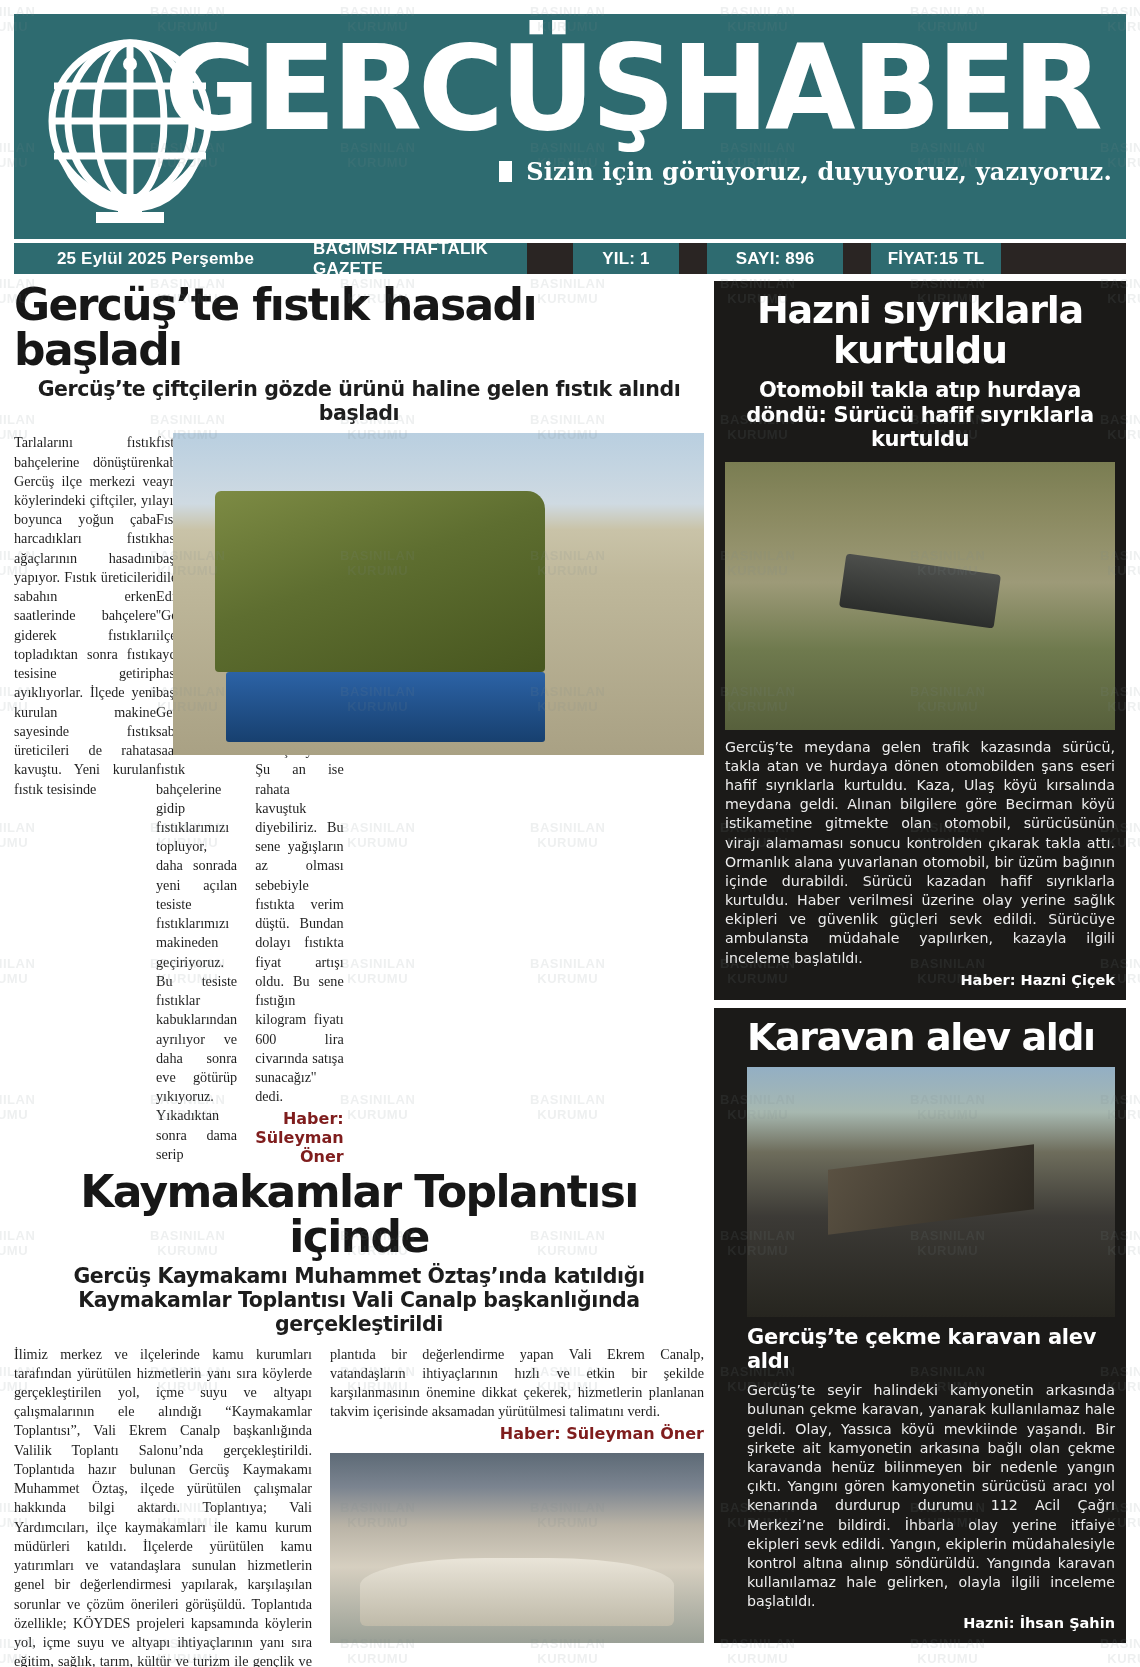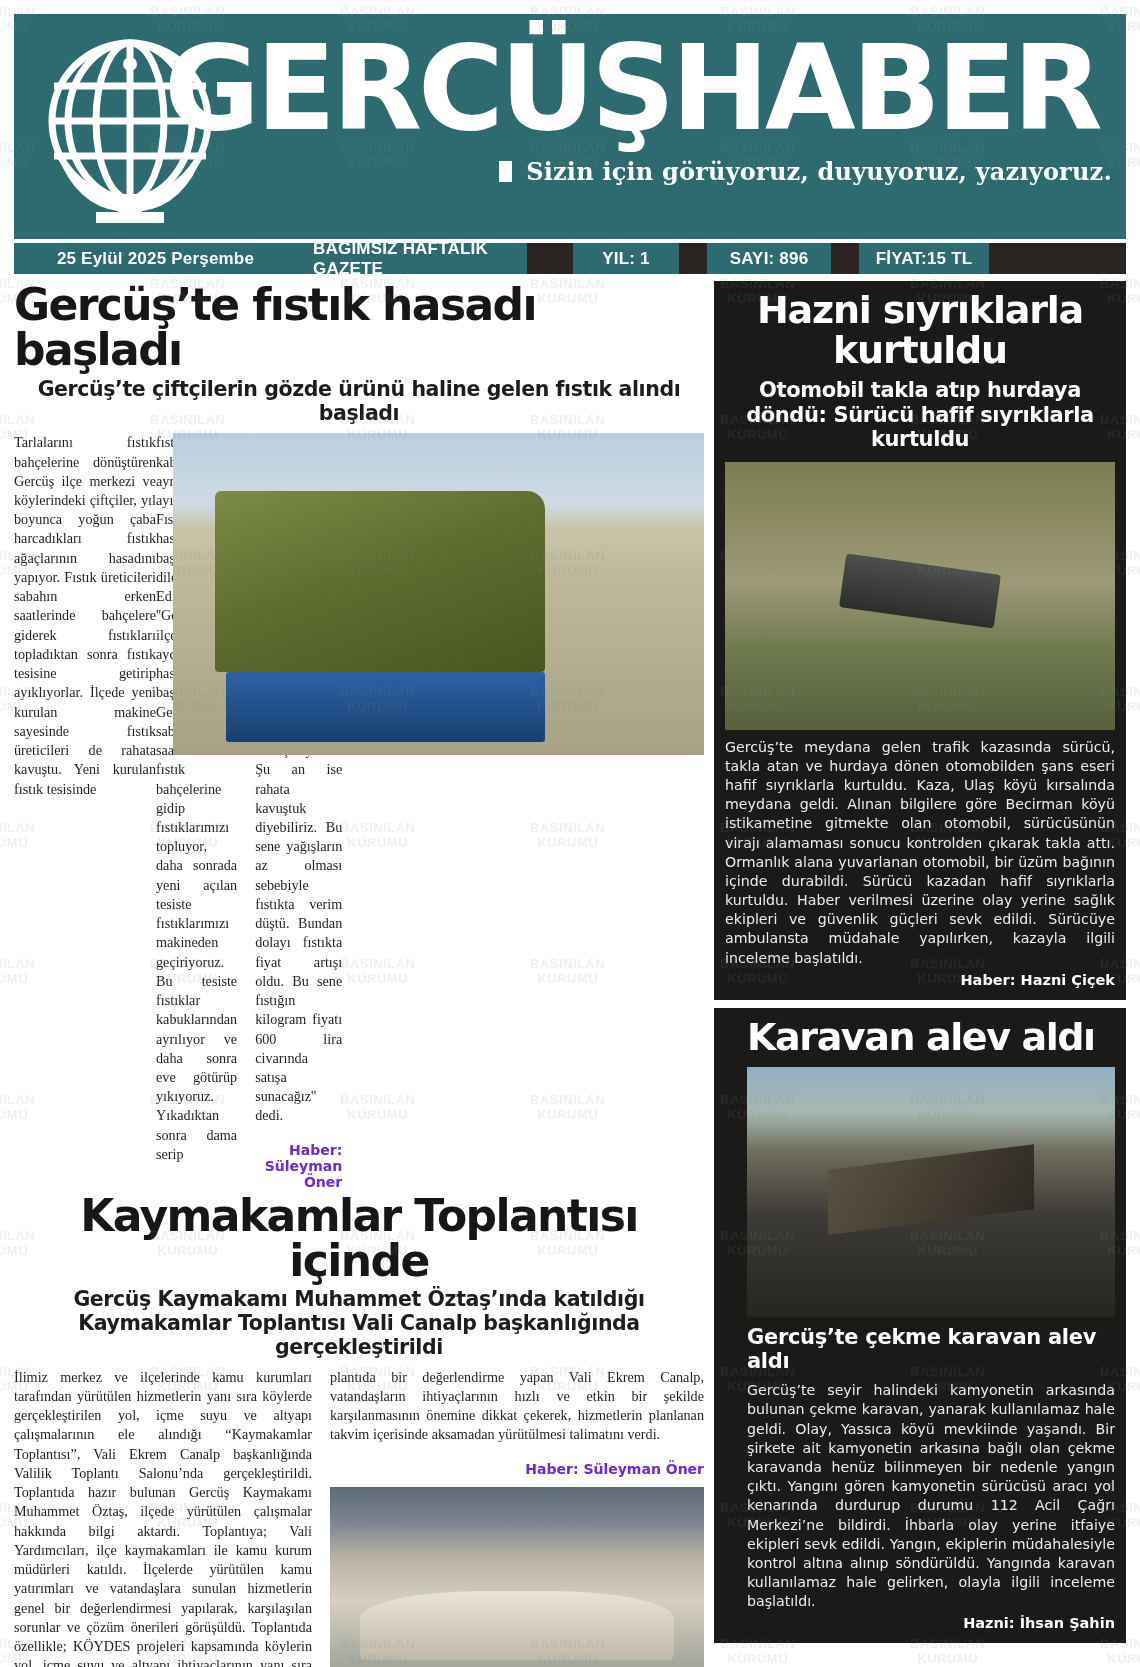--- a/index.html
+++ b/index.html
@@ -98,21 +98,21 @@
     font-size: 17px;
     display: flex;
     align-items: center;
     justify-content: center;
     padding: 0 16px;
     letter-spacing: 0.2px;
   }
   .ib-date   { width: 283px; }
   .ib-type   { width: 230px; }
   .ib-year   { width: 106px; margin-left: 46px; }
-  .ib-issue  { width: 124px; margin-left: 28px; }
+  .ib-issue  { width: 136px; margin-left: 28px; }
   .ib-price  { width: 130px; margin-left: 28px; }
 
   
   .grid {
     position: relative;
     display: flex;
     margin-top: 7px;
     z-index: 2;
   }
   .col-main { width: 690px; }
@@ -143,24 +143,24 @@
     font-family: Liberation Serif, serif;
     font-size: 14.2px;
     line-height: 1.355;
     color: #1f1f1f;
     text-align: justify;
     hyphens: none;
   }
   .byline {
     font-family: "DejaVu Sans", sans-serif;
     font-weight: 700;
-    font-size: 14px;
+    font-size: 16px;
     text-align: right;
-    color: #6d28d9;
-    margin-top: 16px;
+    color: #7f1d1d;
+    margin-top: 3px;
   }
 
   
   .a1 { margin-top: 2px; }
   .a1-flow { margin-top: 8px; }
   .a1-intro { width: 142px; float: left; }
   .a1-photo {
     float: right;
     width: 531px; height: 322px;
     margin-left: 12px;

